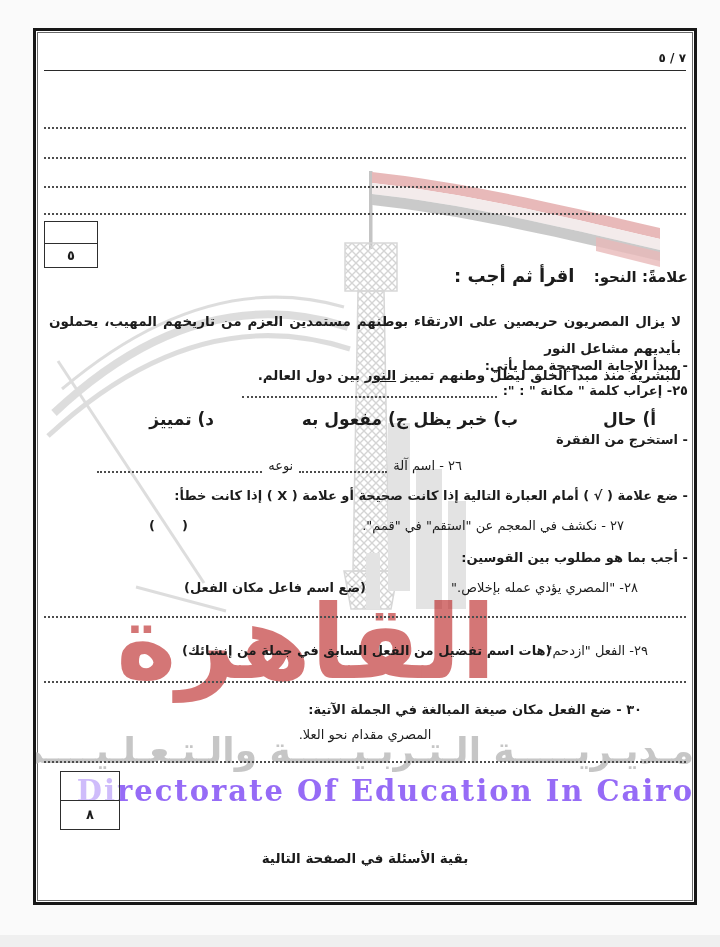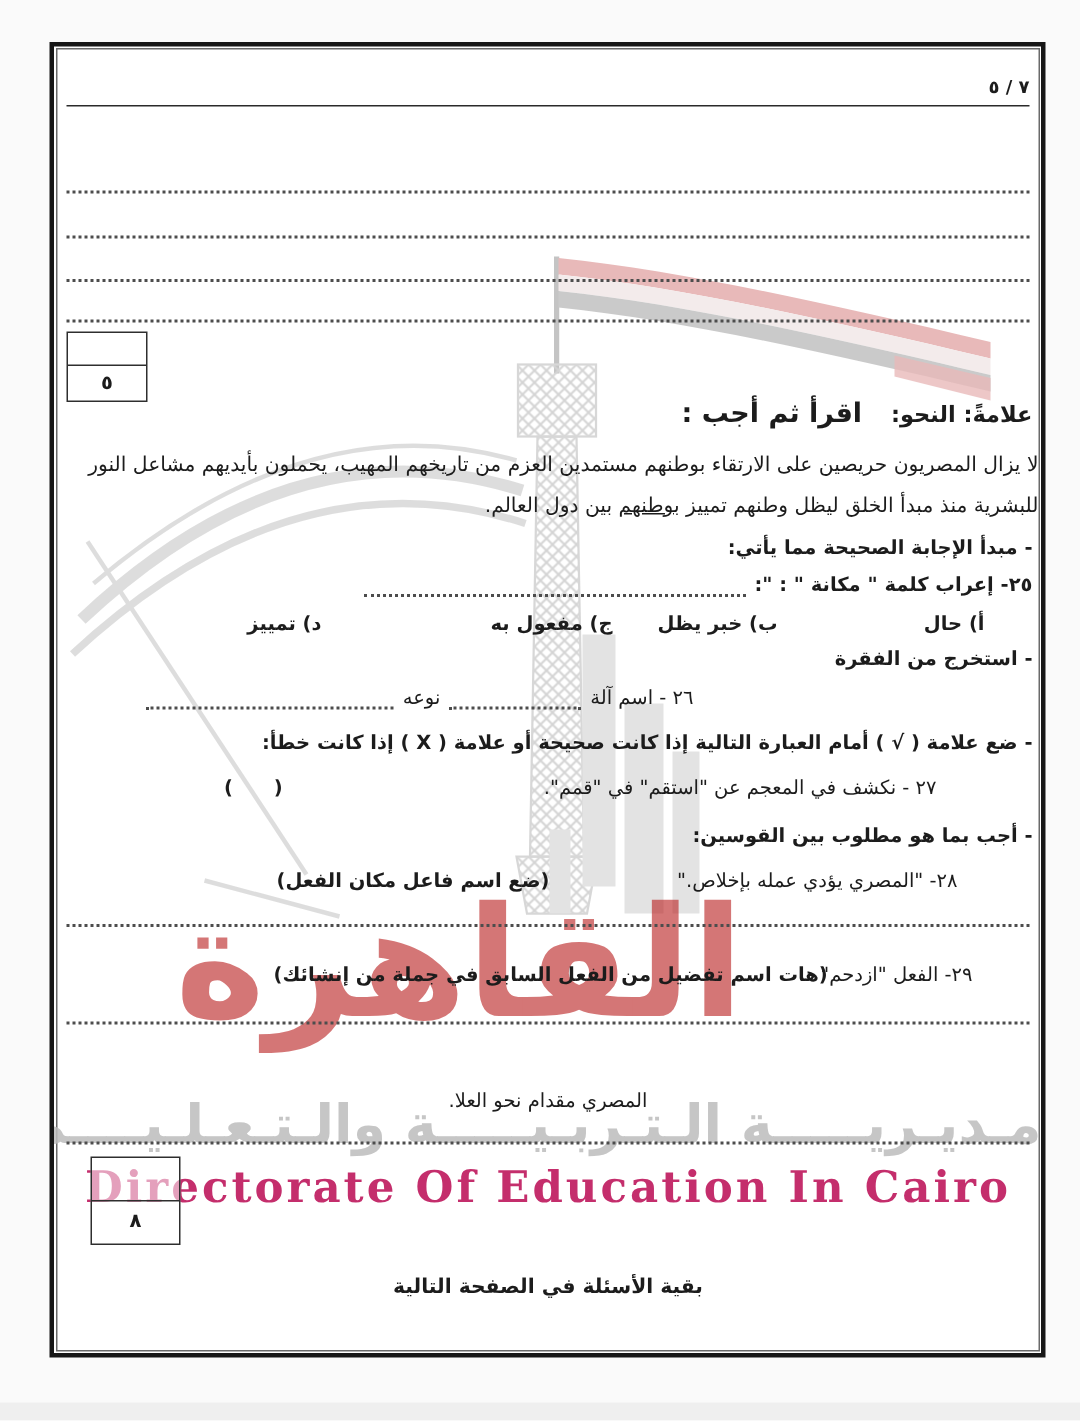--- a/index.html
+++ b/index.html
@@ -23,47 +23,47 @@
   .wm-city{
     position:absolute;left:10px;top:548px;width:520px;height:160px;
     text-align:center;font-size:102px;font-weight:bold;line-height:1.25;
     color:#b91c1c;opacity:.6;letter-spacing:4px;
   }
   .wm-ar{
     position:absolute;left:0;right:0;top:699px;text-align:center;
     font-size:36px;font-weight:bold;color:#bdbdbd;opacity:.85;white-space:nowrap;
   }
   .wm-en{
-    position:absolute;left:0;right:0;top:743px;text-align:center;
+    position:absolute;left:0;right:0;top:743px;
     font-family:"DejaVu Serif",serif;font-size:29px;font-weight:bold;
-    color:#be185d;opacity:.9;letter-spacing:2px;white-space:nowrap;
+    color:#8b5cf6;opacity:.9;letter-spacing:2px;white-space:nowrap;
   }
   
   .content{position:absolute;inset:0;z-index:2;font-size:13px;color:#1c1c1c;}
   .h-row{
     top:20px;left:8px;right:8px;display:flex;justify-content:space-between;
     align-items:flex-end;border-bottom:1.5px solid #2a2a2a;padding-bottom:5px;
   }
   .h-info{font-size:11px;color:#222;}
   .h-page{font-size:12px;font-weight:bold;direction:ltr;}
   .q24{top:58px;left:0;right:0;text-align:center;font-weight:bold;font-size:13px;}
   .dotline{left:8px;right:8px;border-bottom:2px dotted #4d4d4d;height:0;}
   .scorebox{border:1.6px solid #2e2e2e;background:rgba(255,255,255,.55);text-align:center;}
   .scorebox .cell{border-top:1.4px solid #2e2e2e;font-weight:bold;font-size:13px;}
   .sec-title{top:234px;right:6px;font-size:15px;font-weight:900;}
   .sec-title .sub{font-size:18px;font-weight:bold;margin-right:14px;}
   .passage{
-    top:266px;left:2px;right:2px;margin:0;font-weight:normal;font-size:13.5px;
+    top:266px;left:2px;right:2px;margin:11px;font-weight:bold;font-size:13.5px;
     line-height:27px;text-align:justify;
   }
   .passage u{text-decoration:underline;}
   .bold-line{font-weight:bold;}
   .q-row{display:flex;align-items:flex-end;}
   .dots{border-bottom:2px dotted #4d4d4d;height:12px;flex:none;}
-  .opt{position:absolute;top:0;font-size:13px;font-weight:bold;white-space:nowrap;}
+  .opt{position:absolute;top:0;font-size:17px;font-weight:bold;white-space:nowrap;}
   .hint{position:absolute;top:0;font-weight:bold;white-space:nowrap;}
   .parens{white-space:pre;font-weight:bold;}
   .center-line{left:0;right:0;text-align:center;}
   .footer-note{top:819px;left:0;right:0;text-align:center;font-weight:bold;font-size:13.5px;}
 </style>
 </head>
 <body>
 
 <div class="band-bottom"></div>
 
@@ -129,21 +129,21 @@
       <div class="cell" style="height:23px;line-height:23px">٥</div>
     </div>
 
     <div class="abs sec-title">
       <span>علامةً: النحو:</span>
       <span class="sub">اقرأ ثم أجب :</span>
     </div>
 
     <p class="abs passage">
       <span>لا يزال المصريون حريصين على الارتقاء بوطنهم مستمدين العزم من تاريخهم المهيب، يحملون بأيديهم مشاعل النور</span><br>
-      <span>للبشرية منذ مبدأ الخلق ليظل وطنهم تمييز </span><u>بوطنهم</u><span> بين دول العالم.</span>
+      <span>للبشرية منذ مبدأ الخلق ليظل وطنهم تمييز </span><u>النور</u><span> بين دول العالم.</span>
     </p>
 
     <div class="abs bold-line" style="top:327px;right:6px">- مبدأ الإجابة الصحيحة مما يأتي:</div>
 
     <div class="abs q-row" style="top:352px;right:6px;left:60px">
       <span class="bold-line">٢٥- إعراب كلمة " مكانة " :  ":</span>
       <span class="dots" style="width:255px;margin-right:6px"></span>
     </div>
 
     <div class="abs" style="top:378px;left:0;right:0;height:20px">
@@ -178,20 +178,21 @@
 
     <div class="abs dotline" style="top:585px"></div>
 
     <div class="abs" style="top:612px;left:8px;right:8px">
       <span style="margin-right:38px">٢٩- الفعل "ازدحم"</span>
       <span class="hint" style="left:138px">(هات اسم تفضيل من الفعل السابق في جملة من إنشائك)</span>
     </div>
 
     <div class="abs dotline" style="top:650px"></div>
 
+    <div class="abs bold-line" style="top:671px;right:52px">٣٠ - ضع الفعل مكان صيغة المبالغة في الجملة الآتية:</div>
 
     <div class="abs center-line" style="top:696px">المصري مقدام نحو العلا.</div>
 
     <div class="abs dotline" style="top:730px"></div>
 
     <div class="abs scorebox" style="top:740px;left:24px;width:58px;">
       <div style="height:28px"></div>
       <div class="cell" style="height:28px;line-height:28px">٨</div>
     </div>
 

